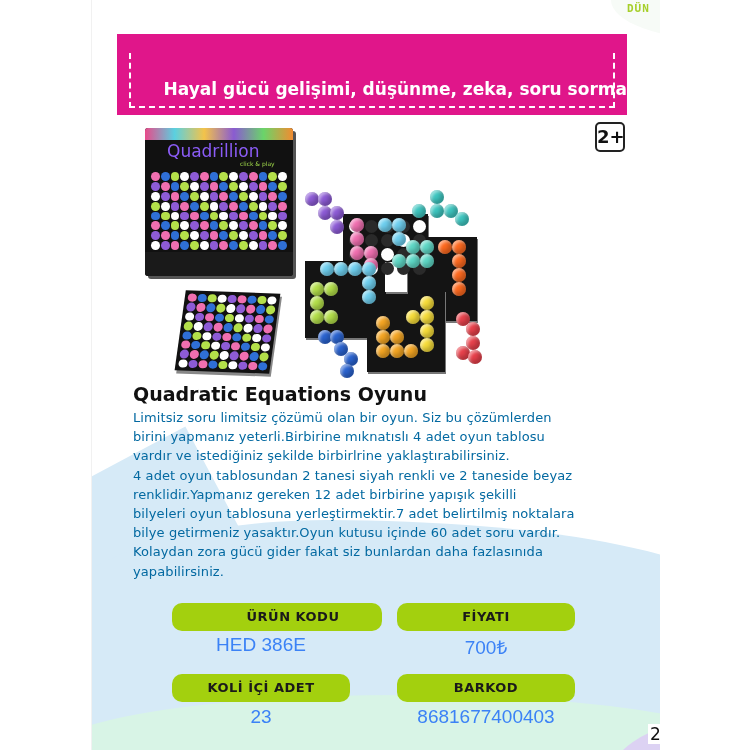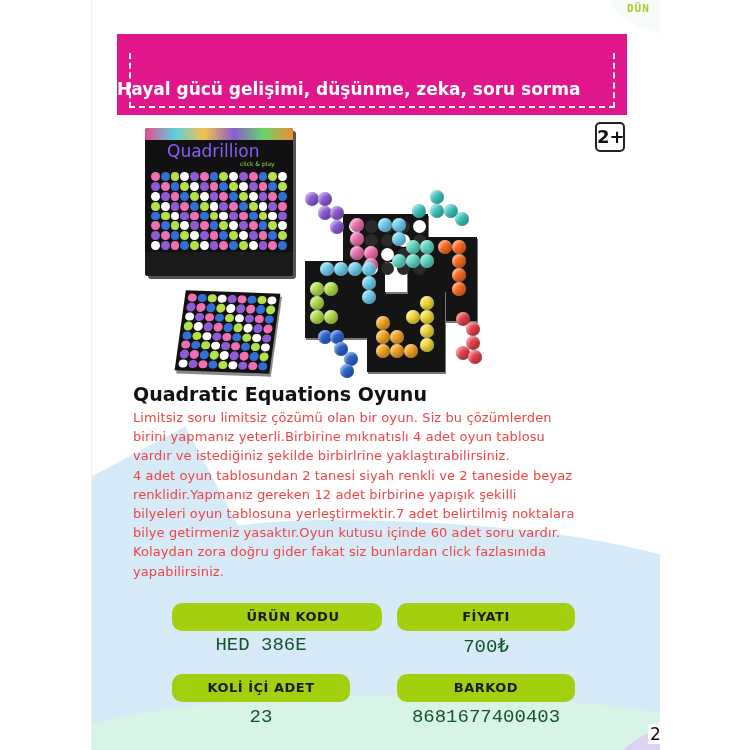--- a/index.html
+++ b/index.html
@@ -11,46 +11,46 @@
 
   .bg-blue { position:absolute; left:-40px; top:520px; width:690px; height:340px; background:#d6eaf7; border-radius:40% 60% 0 0 / 30% 25% 0 0; }
   .bg-blue2 { position:absolute; left:-80px; top:470px; width:260px; height:300px; background:#d6eaf7; transform:rotate(-28deg); }
   .bg-mint { position:absolute; left:-40px; top:695px; width:700px; height:140px; background:#d8f4e6; border-radius:50% 50% 0 0 / 40% 40% 0 0; }
   .bg-lilac { position:absolute; left:520px; top:715px; width:220px; height:120px; background:#dcd2f3; border-radius:60% 0 0 0 / 50% 0 0 0; }
 
   .banner { position:absolute; left:117px; top:34px; width:510px; height:81px; background:#e0168a; }
   .banner-dash { position:absolute; left:12px; top:19px; right:12px; bottom:7px; border:2px dashed #ffffff; border-top:none; }
   .banner-title { position:absolute; left:0; right:0; top:11px; text-align:center; font-size:22px; font-weight:bold; color:#111; letter-spacing:0.5px;
     text-shadow: 2px 0 0 #fff, -2px 0 0 #fff, 0 2px 0 #fff, 0 -2px 0 #fff, 1.5px 1.5px 0 #fff, -1.5px -1.5px 0 #fff, 1.5px -1.5px 0 #fff, -1.5px 1.5px 0 #fff; font-family:"DejaVu Sans", sans-serif; }
-  .banner-sub { position:absolute; left:0; right:0; top:45px; text-align:left; font-size:17px; font-weight:bold; color:#ffffff; font-family:"DejaVu Sans", sans-serif; }
+  .banner-sub { position:absolute; left:0; right:0; top:45px; text-align:right; font-size:17px; font-weight:bold; color:#ffffff; font-family:"DejaVu Sans", sans-serif; }
 
   .age-badge { position:absolute; left:595px; top:122px; width:30px; height:30px; border:2px solid #222; border-radius:5px; box-sizing:border-box; font-size:18px; font-weight:bold; color:#111; text-align:center; line-height:26px; background:#fff; }
 
   
   .box { position:absolute; left:145px; top:128px; width:148px; height:148px; background:#111; border-radius:3px; box-shadow: 3px 3px 0 #555; overflow:hidden; }
   .box-top { position:absolute; left:0; right:0; top:0; height:12px; background:linear-gradient(90deg,#e84a8a,#5ad0e0,#f3c34a,#8a5bd1,#6ad46a,#f28c30); }
   .box-title { position:absolute; left:22px; top:13px; font-size:17px; color:#8b5cf6; font-family:"DejaVu Sans", sans-serif; }
   .box-sub { position:absolute; left:95px; top:32px; font-size:6px; color:#9fd84a; }
   .box-grid { position:absolute; left:6px; top:44px; width:136px; height:78px; display:grid; grid-template-columns:repeat(14,1fr); grid-template-rows:repeat(8,1fr); gap:1px; }
   .ball { border-radius:50%; }
   .box-bottom { position:absolute; left:0; right:0; bottom:0; height:24px; background:#1a1a1a; }
 
   .mat { position:absolute; left:180px; top:292px; width:95px; height:80px; background:#111; transform:skewX(-6deg) rotate(2deg); overflow:hidden; box-shadow:2px 3px 0 #888; }
   .mat-grid { position:absolute; left:3px; top:3px; right:3px; bottom:3px; display:grid; grid-template-columns:repeat(9,1fr); grid-template-rows:repeat(8,1fr); gap:1px; }
 
   .board { position:absolute; background:#141414; box-shadow:1px 2px 0 #777; }
   .peg { position:absolute; width:13px; height:13px; border-radius:50%; }
   .piece-ball { position:absolute; width:14px; height:14px; border-radius:50%; box-shadow: inset -3px -3px 4px rgba(0,0,0,0.25), inset 2px 2px 3px rgba(255,255,255,0.5); }
 
   .product-title { position:absolute; left:133px; top:383px; font-size:19px; font-weight:bold; color:#111; }
-  .desc { position:absolute; left:133px; top:408px; width:520px; font-size:13px; line-height:19.2px; color:#ef4444; letter-spacing:0.1px; }
+  .desc { position:absolute; left:133px; top:408px; width:520px; font-size:13px; line-height:19.2px; color:#0369a1; letter-spacing:0.1px; }
   .desc span { display:block; white-space:nowrap; }
 
   .pill { position:absolute; width:178px; height:28px; border-radius:10px; background:#a3d00e; font-size:13px; font-weight:bold; color:#1a1a1a; text-align:center; line-height:28px; letter-spacing:0.5px; }
-  .val { position:absolute; width:178px; text-align:center; font-size:19px; color:#14532d; font-family:Liberation Mono, monospace; }
+  .val { position:absolute; width:178px; text-align:center; font-size:19px; color:#3b82f6; font-family:Liberation Sans, sans-serif; }
 
   .page-num { position:absolute; left:648px; top:724px; font-size:17px; color:#111; background:#fff; padding:0 2px; }
 </style>
 </head>
 <body>
 
 <div class="page">
   <div class="top-blob"></div>
   <div class="bg-blue2"></div>
   <div class="bg-blue"></div>
@@ -355,21 +355,21 @@
 
 <div class="product-title">Quadratic Equations Oyunu</div>
 <div class="desc">
   <span>Limitsiz soru limitsiz çözümü olan bir oyun. Siz bu çözümlerden</span>
   <span>birini yapmanız yeterli.Birbirine mıknatıslı 4 adet oyun tablosu</span>
   <span>vardır ve istediğiniz şekilde birbirlrine yaklaştırabilirsiniz.</span>
   <span>4 adet oyun tablosundan 2 tanesi siyah renkli ve 2 taneside beyaz</span>
   <span>renklidir.Yapmanız gereken 12 adet birbirine yapışık şekilli</span>
   <span>bilyeleri oyun tablosuna yerleştirmektir.7 adet belirtilmiş noktalara</span>
   <span>bilye getirmeniz yasaktır.Oyun kutusu içinde 60 adet soru vardır.</span>
-  <span>Kolaydan zora doğru gider fakat siz bunlardan click fazlasınıda</span>
+  <span>Kolaydan zora gücü gider fakat siz bunlardan daha fazlasınıda</span>
   <span>yapabilirsiniz.</span>
 </div>
 
 <div class="pill" style="left:172px; top:603px;padding-left:32px;">ÜRÜN KODU</div>
 <div class="val" style="left:172px; top:634px;">HED 386E</div>
 <div class="pill" style="left:397px; top:603px;">FİYATI</div>
 <div class="val" style="left:397px; top:634px;">700₺</div>
 <div class="pill" style="left:172px; top:674px;">KOLİ İÇİ ADET</div>
 <div class="val" style="left:172px; top:706px;">23</div>
 <div class="pill" style="left:397px; top:674px;">BARKOD</div>

